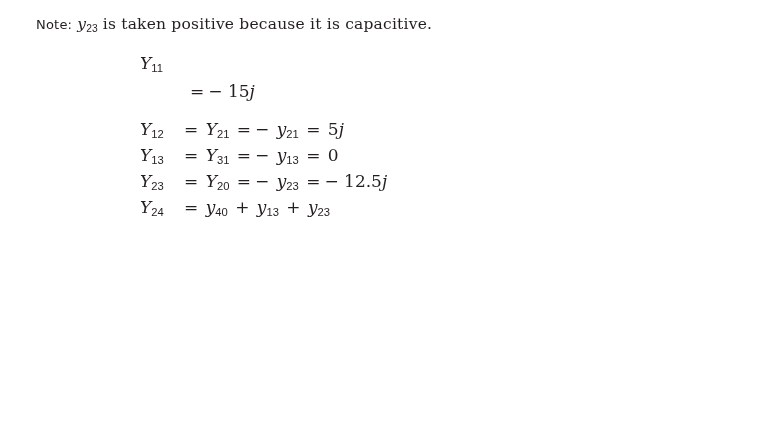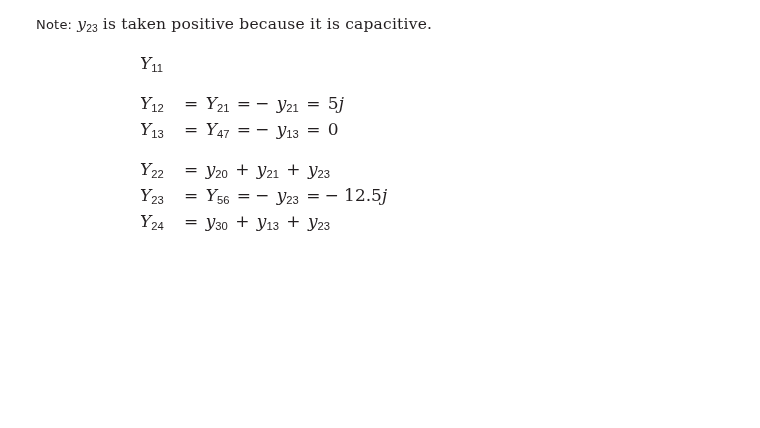--- a/index.html
+++ b/index.html
@@ -91,73 +91,67 @@
     <span class="note-label">Note:</span><span class="note-text">&nbsp;<span class="v">y</span><sub>23</sub><span> is taken positive because it is capacitive.</span></span>
   </div>
 
   <div class="eq-block">
 
     <div class="eq-row">
       <span class="lhs"><span class="cap">Y</span><sub>11</sub></span>
     </div>
 
 
+    <div class="eq-row">
+      <span class="rhs indent-rhs">
+        <span class="op">=</span><span class="op">−</span> 15<span class="v">j</span>
+      </span>
+    </div>
 
     <div class="eq-row gap-before">
       <span class="lhs"><span class="cap">Y</span><sub>12</sub></span>
       <span class="rhs">
         <span class="op">=</span>
         <span class="cap">Y</span><sub>21</sub>
         <span class="op">=</span><span class="op">−</span>
         <span class="v">y</span><sub>21</sub>
         <span class="op">=</span> 5<span class="v">j</span>
       </span>
     </div>
 
     <div class="eq-row">
       <span class="lhs"><span class="cap">Y</span><sub>13</sub></span>
       <span class="rhs">
         <span class="op">=</span>
-        <span class="cap">Y</span><sub>47</sub>
+        <span class="cap">Y</span><sub>31</sub>
         <span class="op">=</span><span class="op">−</span>
         <span class="v">y</span><sub>13</sub>
         <span class="op">=</span> 0
       </span>
     </div>
 
-    <div class="eq-row gap-before">
-      <span class="lhs"><span class="cap">Y</span><sub>22</sub></span>
-      <span class="rhs">
-        <span class="op">=</span>
-        <span class="v">y</span><sub>20</sub>
-        <span class="op">+</span>
-        <span class="v">y</span><sub>21</sub>
-        <span class="op">+</span>
-        <span class="v">y</span><sub>23</sub>
-      </span>
-    </div>
 
 
 
     <div class="eq-row">
       <span class="lhs"><span class="cap">Y</span><sub>23</sub></span>
       <span class="rhs">
         <span class="op">=</span>
-        <span class="cap">Y</span><sub>56</sub>
+        <span class="cap">Y</span><sub>20</sub>
         <span class="op">=</span><span class="op">−</span>
         <span class="v">y</span><sub>23</sub>
         <span class="op">=</span><span class="op">−</span> 12.5<span class="v">j</span>
       </span>
     </div>
 
     <div class="eq-row">
       <span class="lhs"><span class="cap">Y</span><sub>24</sub></span>
       <span class="rhs">
         <span class="op">=</span>
-        <span class="v">y</span><sub>30</sub>
+        <span class="v">y</span><sub>40</sub>
         <span class="op">+</span>
         <span class="v">y</span><sub>13</sub>
         <span class="op">+</span>
         <span class="v">y</span><sub>23</sub>
       </span>
     </div>
 
   </div>
 </div>
 

